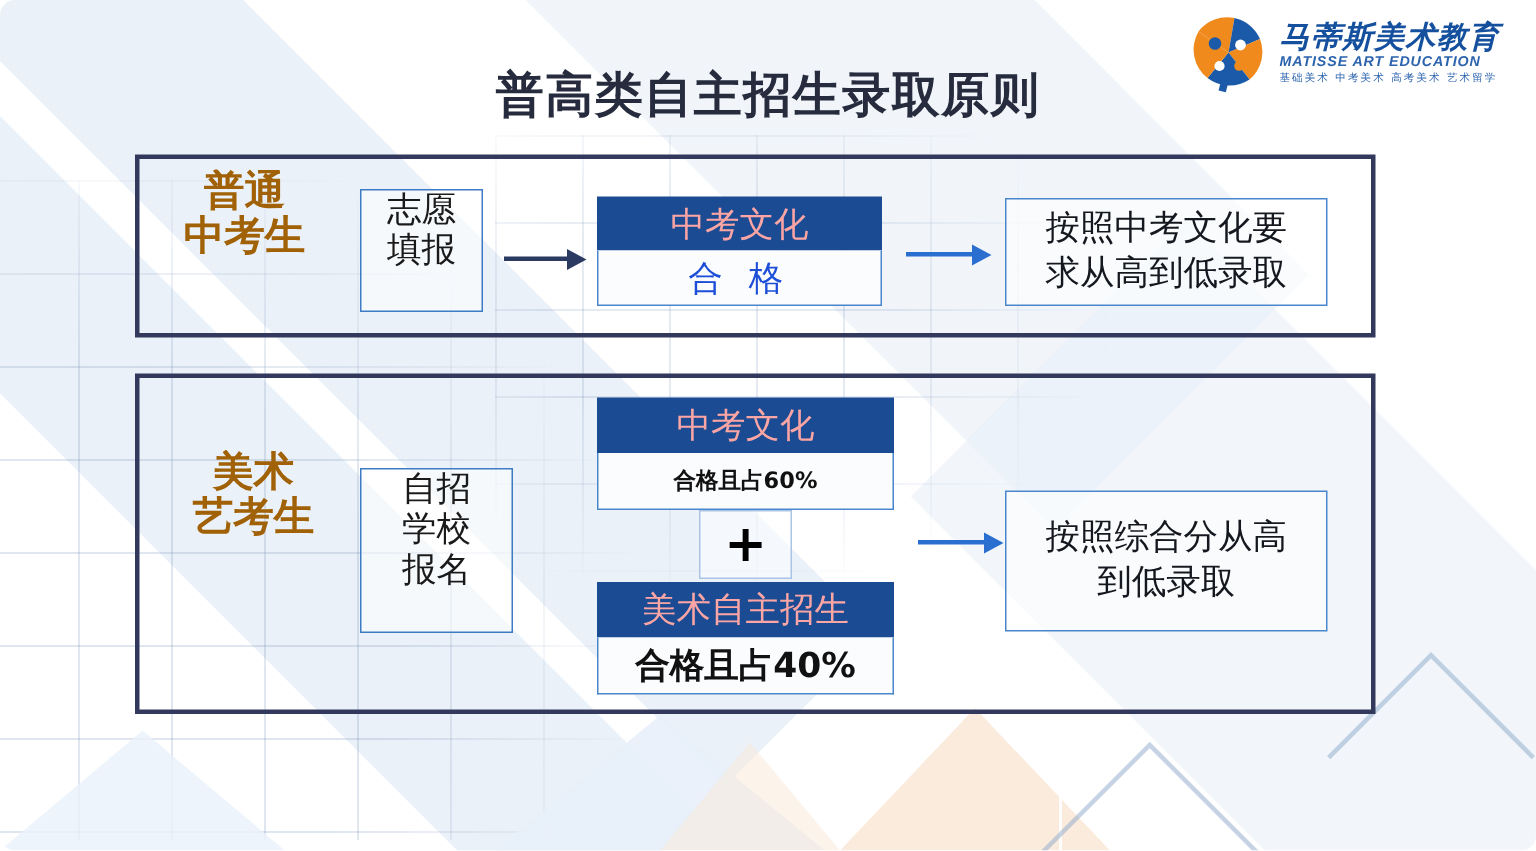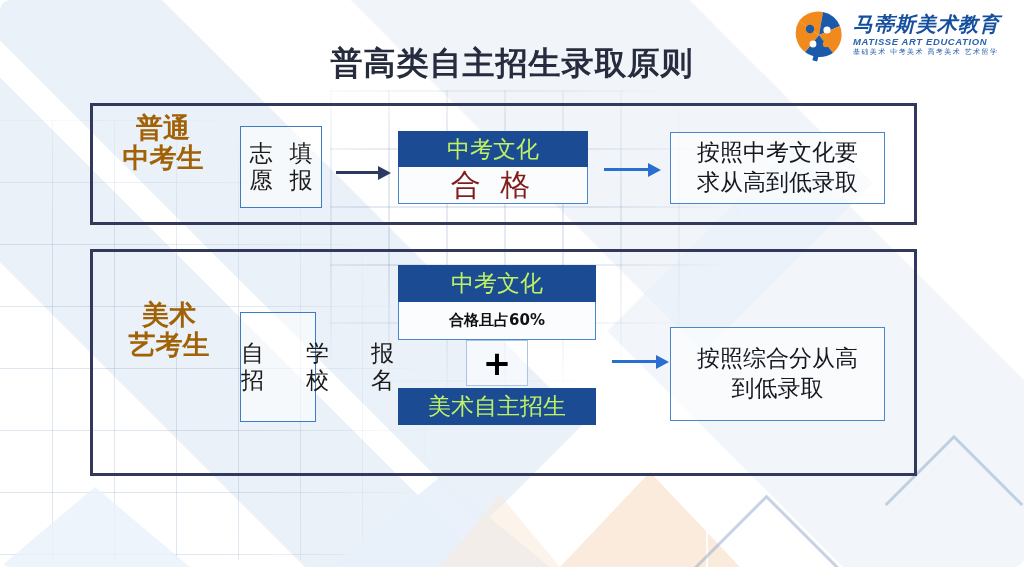--- a/index.html
+++ b/index.html
@@ -152,51 +152,51 @@
   }
   .label-1 { left: 118px; top: 113px; width: 90px; }
   .label-2 { left: 128px; top: 300px; width: 82px; }
 
   
   .step-box {
     position: absolute;
     border: 1.5px solid #3d7bc4;
     background: rgba(255,255,255,.55);
     box-sizing: border-box;
-    display: flex; 
+    display: flex; flex-direction: column;
     align-items: center; justify-content: flex-start;
     font-family: "DejaVu Sans", sans-serif;
     color: #1a1a1a;
     line-height: 1.18;
     text-align: center;
   }
   .step-1 { left: 240px; top: 126px; width: 82px; height: 82px; font-size: 23px; }
-  .step-2 { left: 240px; top: 312px; width: 76px; height: 110px; font-size: 23px; gap: 42px; }
+  .step-2 { left: 240px; top: 312px; width: 102px; height: 110px; font-size: 23px; }
 
   
   .hdr-box { position: absolute; box-sizing: border-box; }
   .hdr-bar {
     background: #1b4b92;
-    color: #bef264;
+    color: #fca5a5;
     font-family: "DejaVu Sans", sans-serif;
     display: flex; align-items: center; justify-content: center;
     box-sizing: border-box;
   }
   .hdr-body {
     background: #fbfcfe;
     border: 1.5px solid #4a86cc;
     border-top: none;
     display: flex; align-items: center; justify-content: center;
     box-sizing: border-box;
     font-family: "DejaVu Sans", sans-serif;
   }
 
   .grp-1 { left: 398px; top: 131px; width: 190px; }
   .grp-1 .hdr-bar  { height: 36px; font-size: 23px; }
-  .grp-1 .hdr-body { height: 37px; font-size: 30px; color: #7f1d1d; letter-spacing: 5px; }
+  .grp-1 .hdr-body { height: 37px; font-size: 23px; color: #1d4ed8; letter-spacing: 5px; }
 
   .grp-2 { left: 398px; top: 265px; width: 198px; }
   .grp-2 .hdr-bar  { height: 37px; font-size: 23px; }
   .grp-2 .hdr-body { height: 38px; font-size: 15px; color: #111111; font-weight: 700; }
 
   .grp-3 { left: 398px; top: 388px; width: 198px; }
   .grp-3 .hdr-bar  { height: 37px; font-size: 23px; }
   .grp-3 .hdr-body { height: 38px; font-size: 23px; color: #111111; font-weight: 700; }
 
   .plus-box {
@@ -350,20 +350,21 @@
 
   <div class="hdr-box grp-2">
     <div class="hdr-bar">中考文化</div>
     <div class="hdr-body">合格且占60%</div>
   </div>
 
   <div class="plus-box">+</div>
 
   <div class="hdr-box grp-3">
     <div class="hdr-bar">美术自主招生</div>
+    <div class="hdr-body">合格且占40%</div>
   </div>
 
   <div class="arrow arrow-blue arr-3">
     <div class="shaft"></div>
     <div class="head"></div>
   </div>
 
   <div class="result-box res-2">
     <div>
       <div>按照综合分从高</div>

